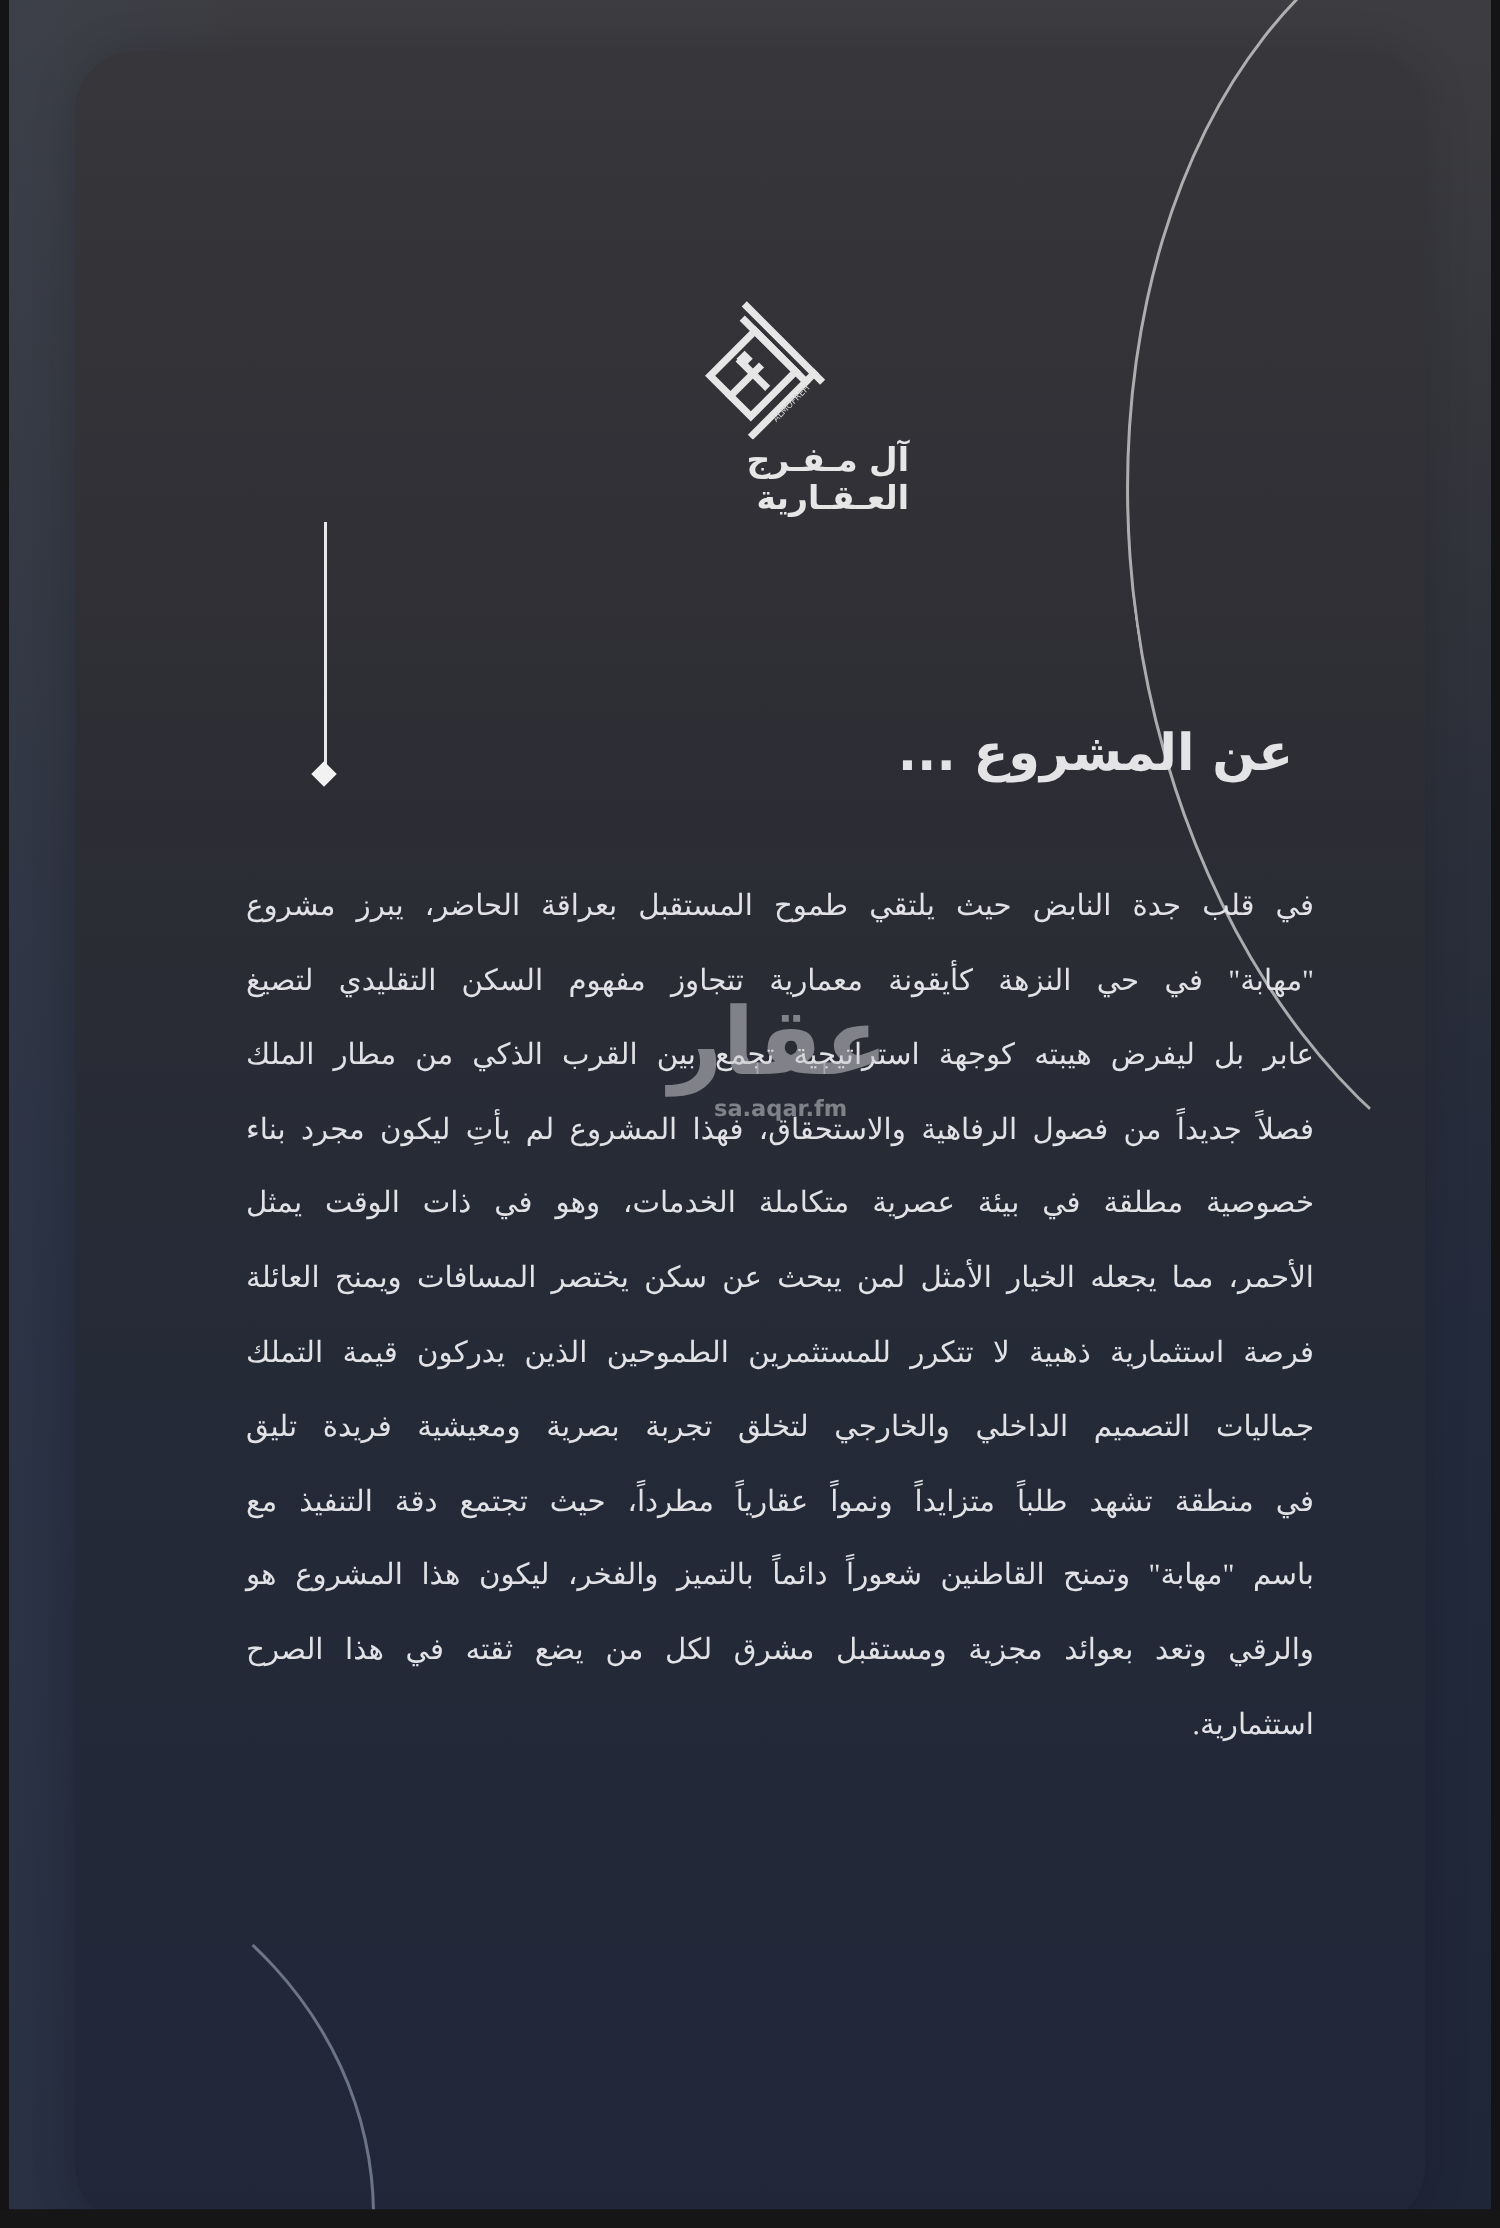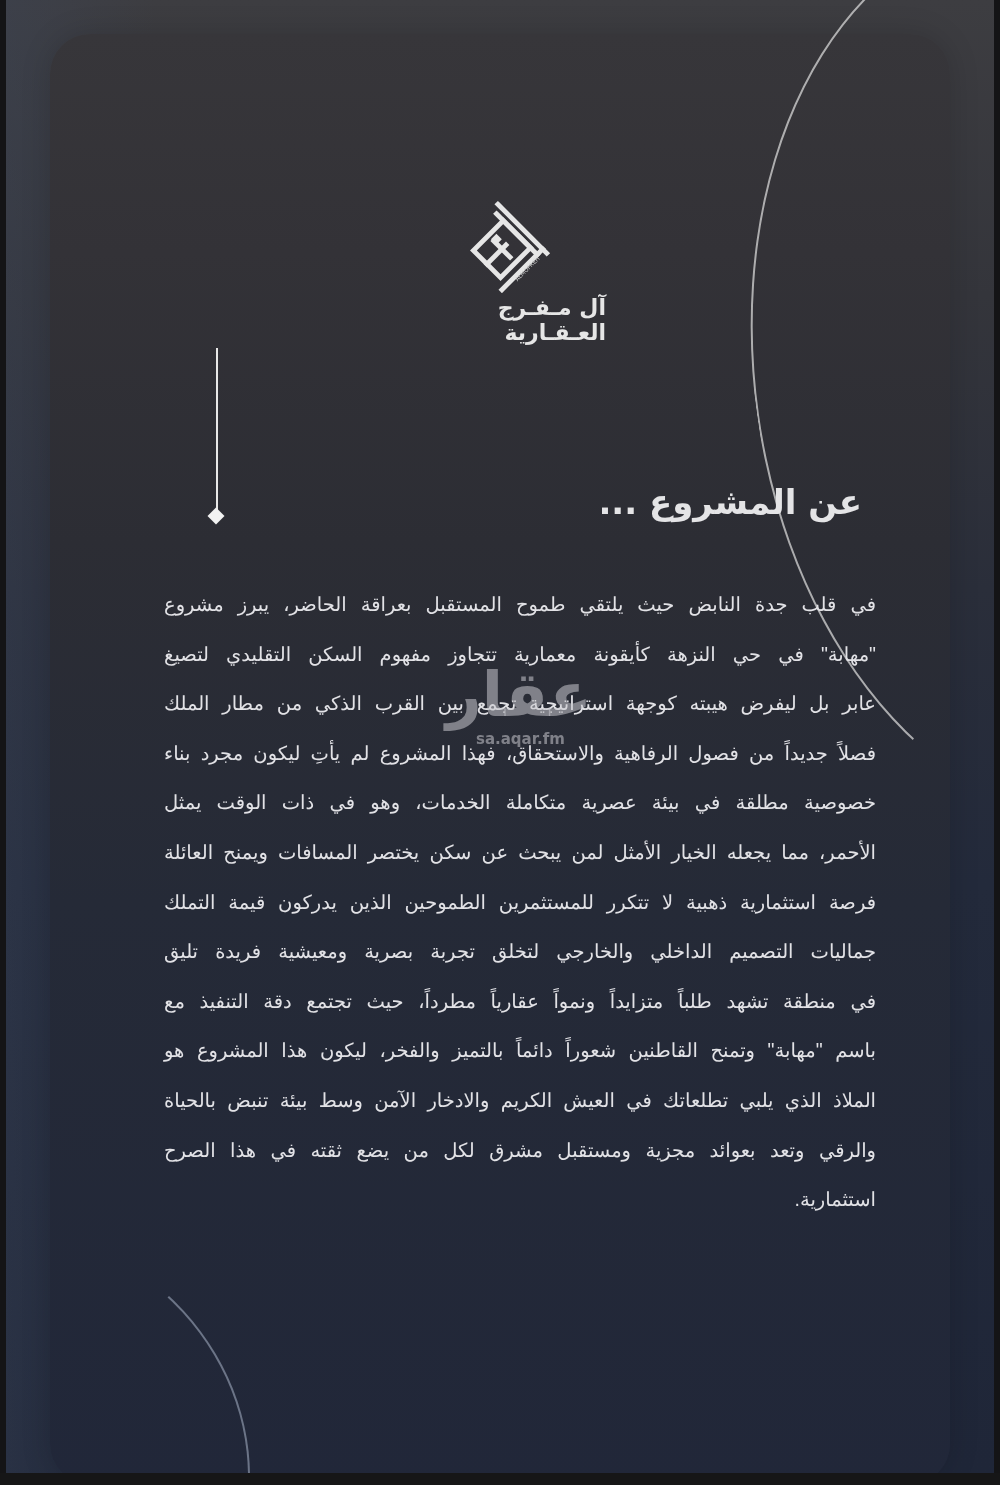--- a/index.html
+++ b/index.html
@@ -117,21 +117,21 @@
       color: #e4e4e6;
       direction: rtl;
       white-space: nowrap;
       margin-left: 32px;
     }
     .body-text {
       position: absolute;
       left: 158px;
       top: 580px;
       width: 712px;
-      font-family: Liberation Sans, sans-serif;
+      font-family: Liberation Serif, serif;
       font-size: 19.5px;
       line-height: 49.6px;
       color: #e2e2e6;
       direction: rtl;
       text-align: justify;
       text-align-last: right;
     }
     .body-line {
       display: block;
       white-space: nowrap;
@@ -211,21 +211,20 @@
     <span class="body-line">في قلب جدة النابض حيث يلتقي طموح المستقبل بعراقة الحاضر، يبرز مشروع</span>
     <span class="body-line">"مهابة" في حي النزهة كأيقونة معمارية تتجاوز مفهوم السكن التقليدي لتصيغ</span>
     <span class="body-line">عابر بل ليفرض هيبته كوجهة استراتيجية تجمع بين القرب الذكي من مطار الملك</span>
     <span class="body-line">فصلاً جديداً من فصول الرفاهية والاستحقاق، فهذا المشروع لم يأتِ ليكون مجرد بناء</span>
     <span class="body-line">خصوصية مطلقة في بيئة عصرية متكاملة الخدمات، وهو في ذات الوقت يمثل</span>
     <span class="body-line">الأحمر، مما يجعله الخيار الأمثل لمن يبحث عن سكن يختصر المسافات ويمنح العائلة</span>
     <span class="body-line">فرصة استثمارية ذهبية لا تتكرر للمستثمرين الطموحين الذين يدركون قيمة التملك</span>
     <span class="body-line">جماليات التصميم الداخلي والخارجي لتخلق تجربة بصرية ومعيشية فريدة تليق</span>
     <span class="body-line">في منطقة تشهد طلباً متزايداً ونمواً عقارياً مطرداً، حيث تجتمع دقة التنفيذ مع</span>
     <span class="body-line">باسم "مهابة" وتمنح القاطنين شعوراً دائماً بالتميز والفخر، ليكون هذا المشروع هو</span>
-    <span class="body-line">الملاذ الذي يلبي تطلعاتك في العيش الكريم والادخار الآمن وسط بيئة تنبض بالحياة</span>
     <span class="body-line">والرقي وتعد بعوائد مجزية ومستقبل مشرق لكل من يضع ثقته في هذا الصرح</span>
     <span class="body-line last">استثمارية.</span>
   </div>
 
   <div class="watermark">
     <div class="wm-main">عقار</div>
     <div class="wm-sub">sa.aqar.fm</div>
   </div>
 </div>
 <div class="bottom-bar"></div>

